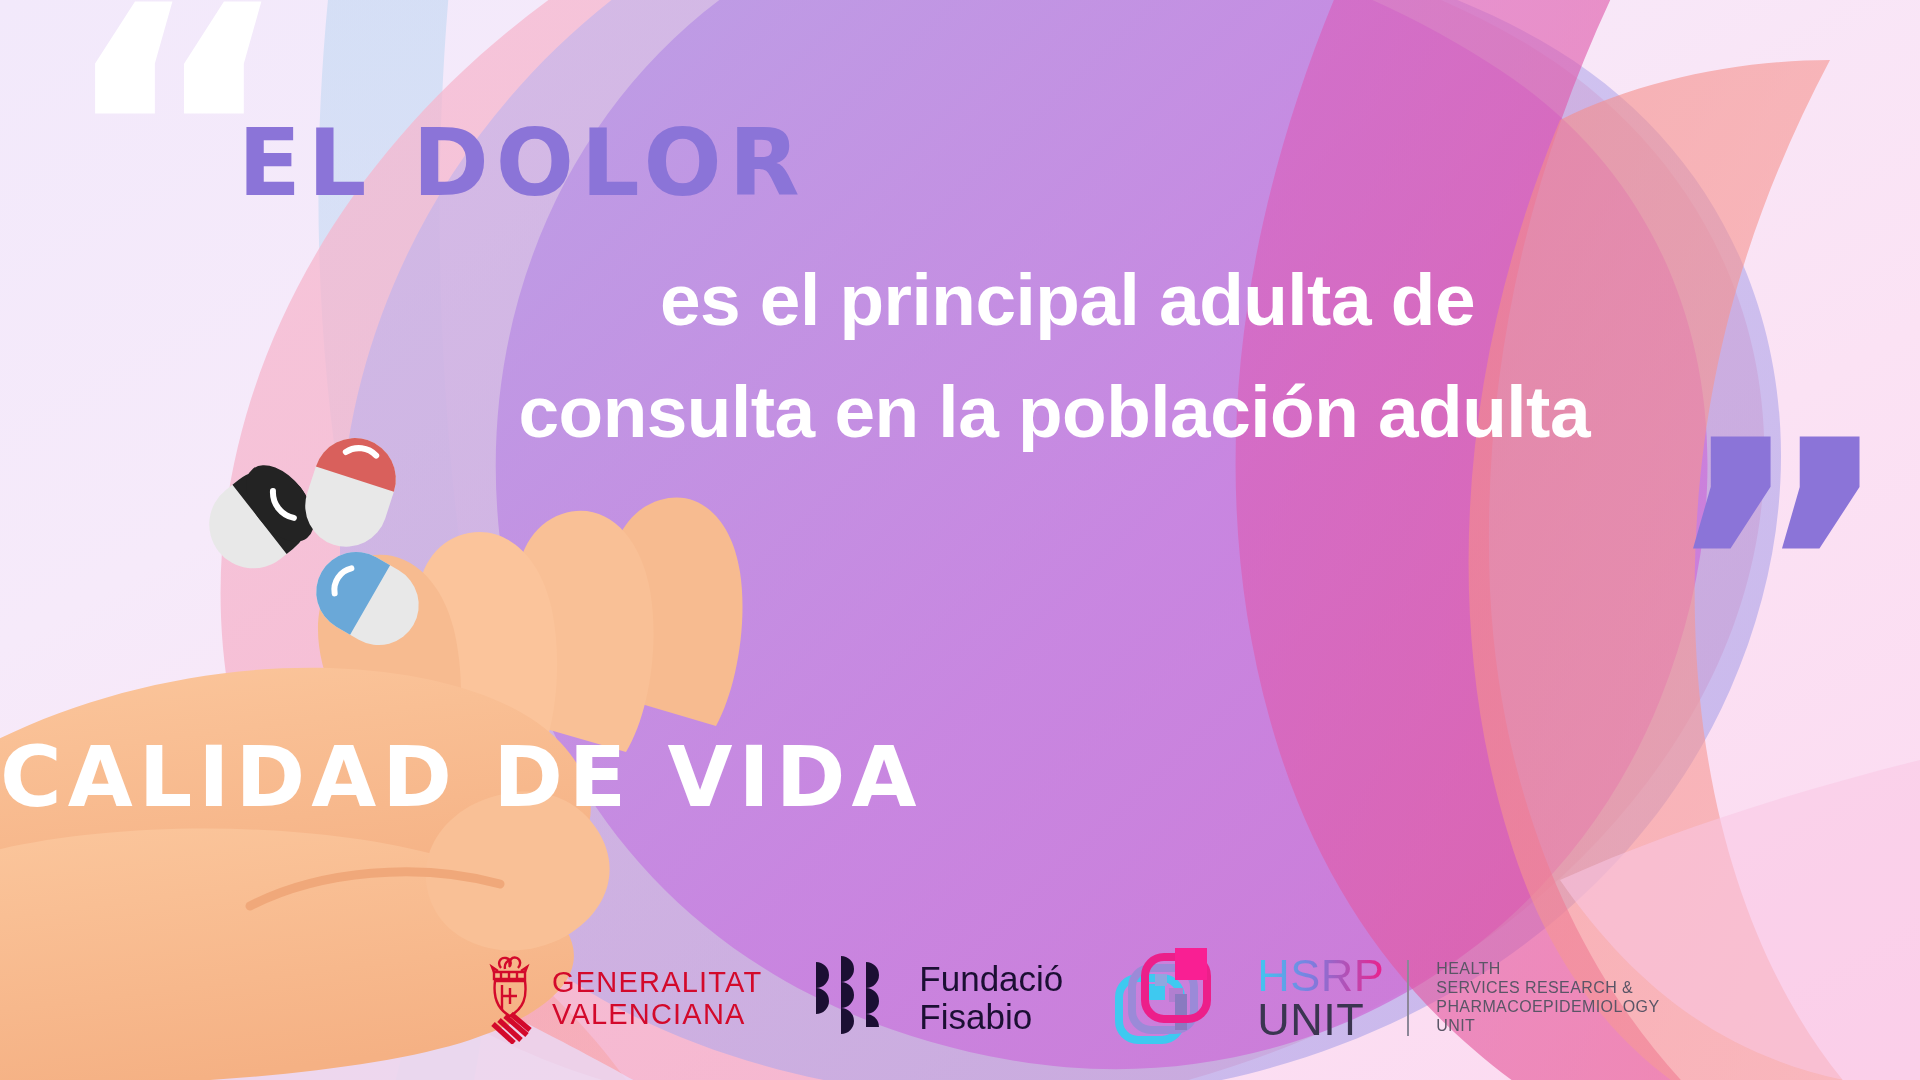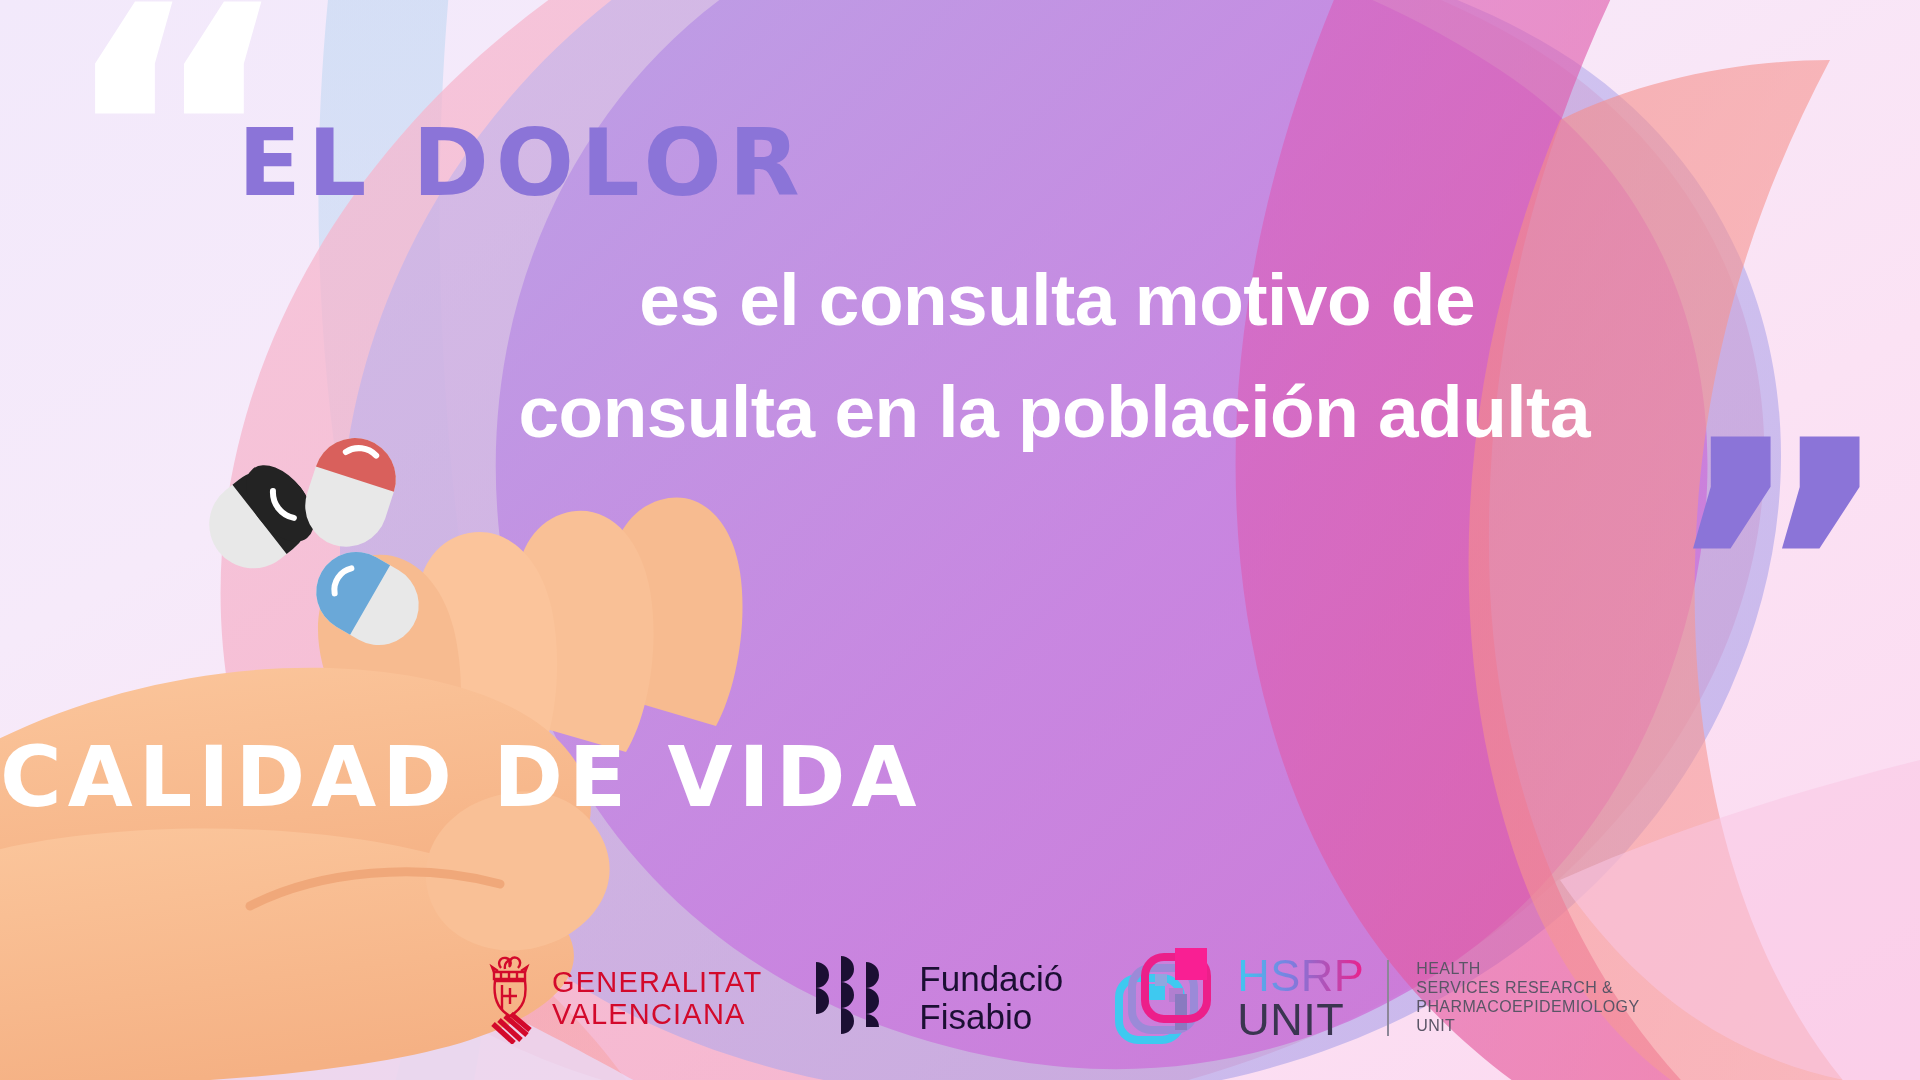--- a/index.html
+++ b/index.html
@@ -112,20 +112,21 @@
     white-space: nowrap;
     margin-left: 20px;
   }
 
   
   #logo-hsrp { gap: 14px; }
   #hsrp-words {
     display: flex; flex-direction: column;
     justify-content: center;
     line-height: 0.98;
+    margin-left: 20px;
   }
   #hsrp-acronym {
     font-family: "Liberation Sans", sans-serif;
     font-size: 45px;
     font-weight: 400;
     letter-spacing: 0.5px;
     background: linear-gradient(90deg, #3ec9f0 0%, #7b7fe0 42%, #ec1f8a 100%);
     -webkit-background-clip: text;
     background-clip: text;
     color: transparent;
@@ -283,21 +284,21 @@
       </g>
     </g>
   </svg>
 
   <div class="quote" id="quote-open">“</div>
 
   <div class="quote" id="quote-close">”</div>
 
   <div id="headline">EL DOLOR</div>
 
-  <div class="body-line" id="line1">es el consulta motivo de</div>
+  <div class="body-line" id="line1">es el principal adulta de</div>
 
   <div class="body-line" id="line2">consulta en la población adulta</div>
 
 
 
   <div id="tagline">CALIDAD DE VIDA</div>
 
   <div id="logo-bar">
 
     <div class="logo" id="logo-generalitat">

